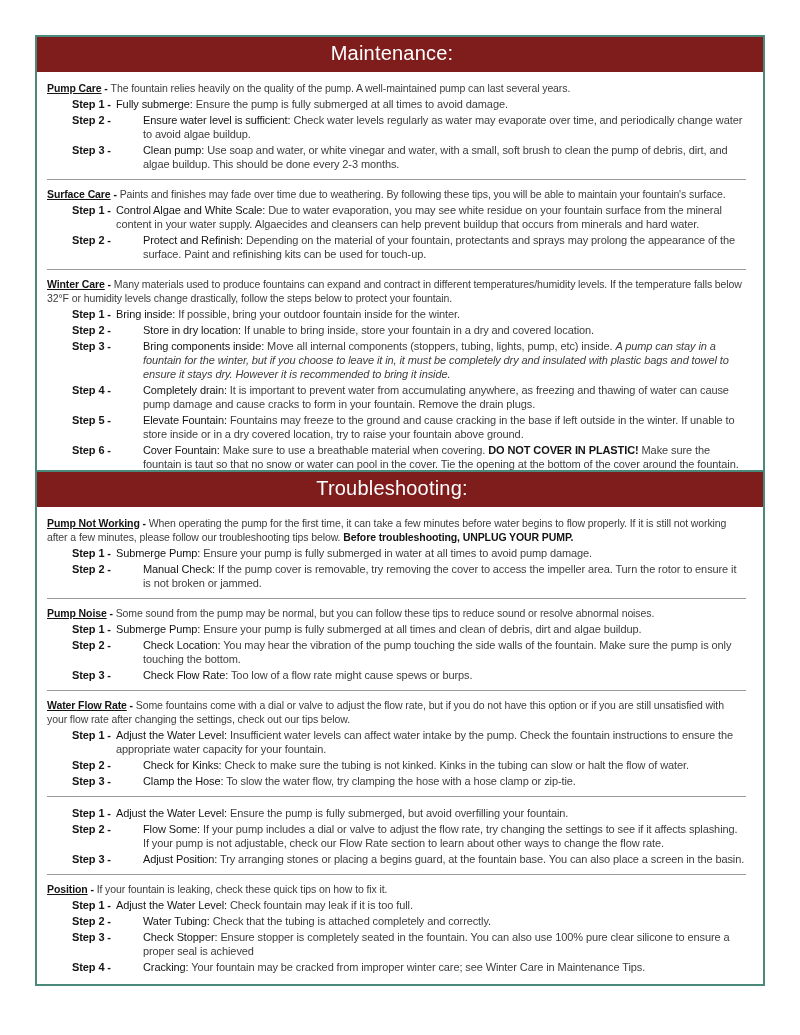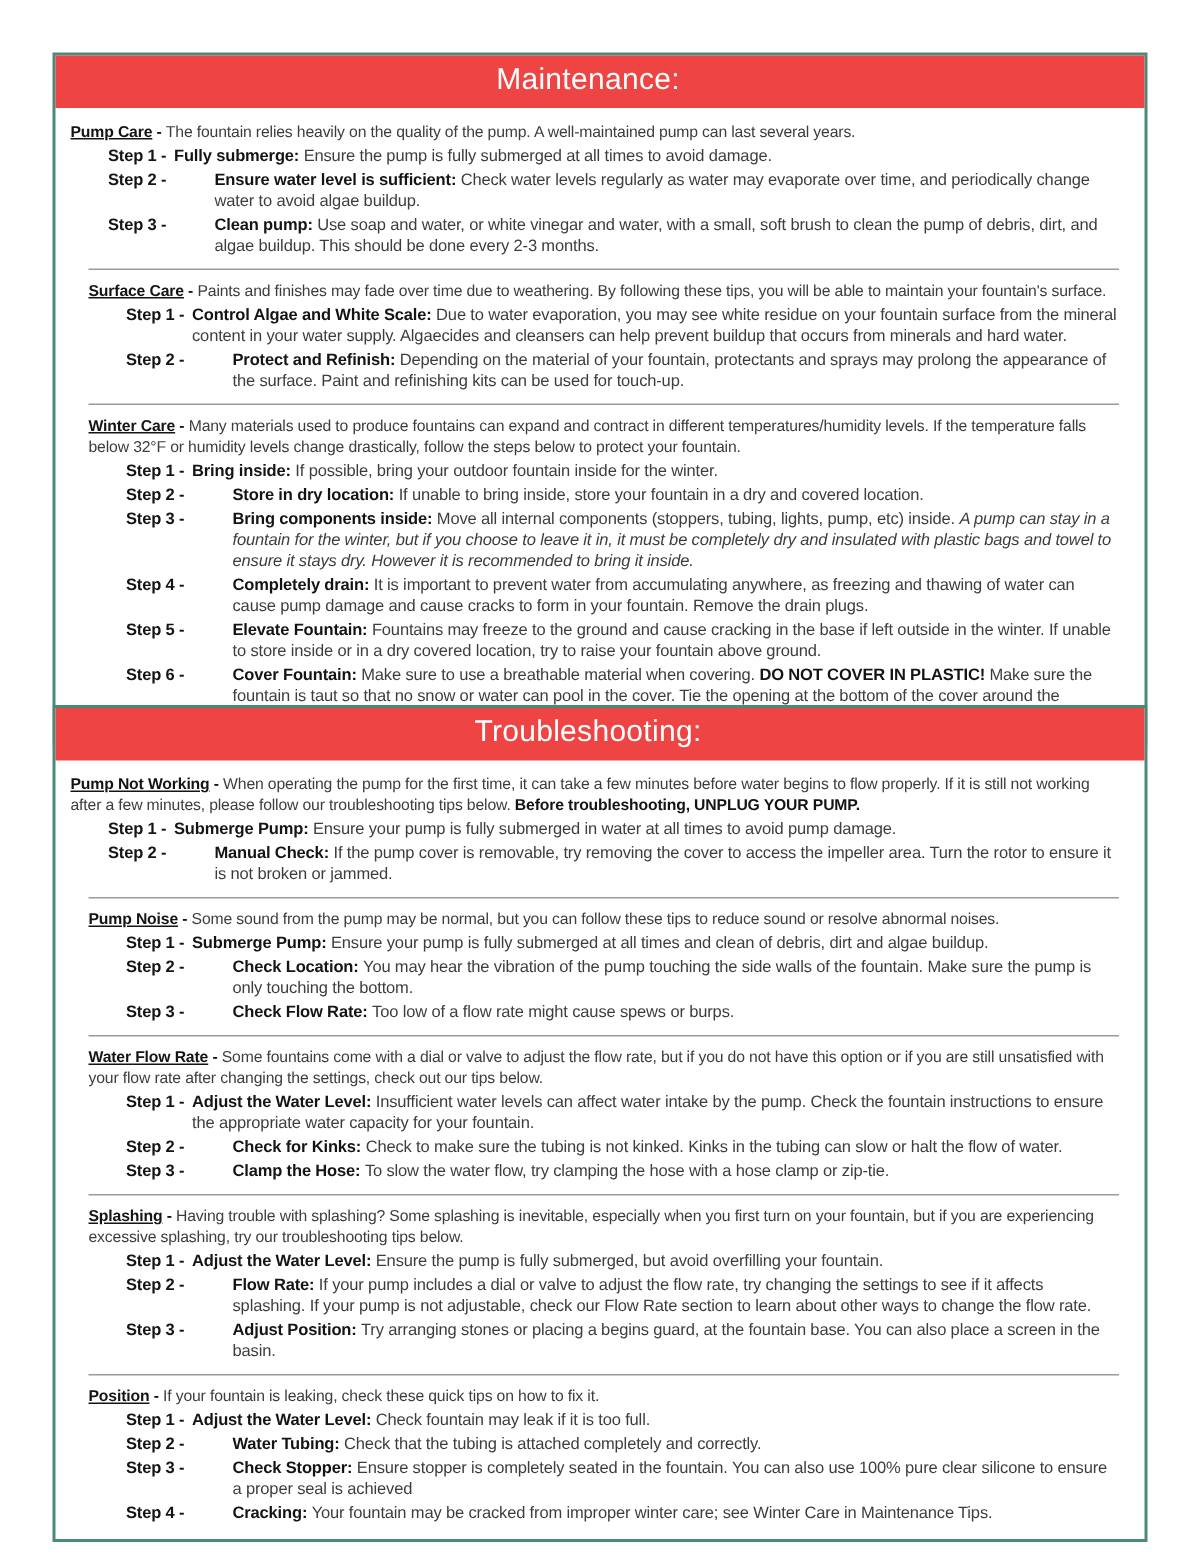--- a/index.html
+++ b/index.html
@@ -15,36 +15,35 @@
     position: absolute;
     left: 35px;
     width: 726px;
     background: #ffffff;
     border: 2px solid #4a8a7a;
   }
   .box-maintenance { top: 35px; }
   .box-troubleshooting { top: 470px; }
 
   .box-header {
-    background: #ef4444;
+    background: #7f1d1d;
     color: #ffffff;
     text-align: center;
     font-size: 20px;
     font-weight: 400;
     letter-spacing: 0.2px;
     padding: 5px 16px 7px 0;
   }
 
   .box-body { padding: 9px 17px 10px 10px; }
 
   .topic + .topic {
     border-top: 1px solid #9a9a9a;
     margin-top: 8px;
     padding-top: 7px;
-    margin-left: 12px;
   }
 
   .topic-intro {
     margin: 0;
     font-size: 10.5px;
     letter-spacing: -0.1px;
     line-height: 14px;
     color: #3d3d3d;
   }
   .topic-heading {
@@ -64,21 +63,21 @@
     color: #3d3d3d;
   }
   .step + .step { margin-top: 2px; gap: 27px; }
   .step-num {
     flex: 0 0 44px;
     font-weight: bold;
     color: #141414;
     white-space: nowrap;
   }
   .step-text { flex: 1; }
-  .step-label { font-weight: bold; color: #141414; }
+  .step-label { font-weight: normal; color: #141414; }
   .step-text b, .topic-intro b { font-weight: bold; color: #141414; }
   .step-text i { font-style: italic; }
 </style>
 </head>
 <body>
 
 <div class="page">
 
   <div class="box box-maintenance">
     <div class="box-header">Maintenance:</div>
@@ -189,29 +188,28 @@
               <span class="step-num">Step 2 -</span>
               <span class="step-text"><span class="step-label">Check for Kinks: </span><span>Check to make sure the tubing is not kinked. Kinks in the tubing can slow or halt the flow of water.</span></span>
             </div>
             <div class="step">
               <span class="step-num">Step 3 -</span>
               <span class="step-text"><span class="step-label">Clamp the Hose: </span><span>To slow the water flow, try clamping the hose with a hose clamp or zip-tie.</span></span>
             </div>
           </div>
         </div>
         <div class="topic">
-          <p class="topic-intro"><span class="topic-heading">Splashing</span><span class="topic-dash"> - </span><span>Having trouble with splashing? Some splashing is inevitable, especially when you first turn on your fountain, but if you are experiencing excessive splashing, try our troubleshooting tips below.</span></p>
           <div class="steps">
             <div class="step">
               <span class="step-num">Step 1 -</span>
               <span class="step-text"><span class="step-label">Adjust the Water Level: </span><span>Ensure the pump is fully submerged, but avoid overfilling your fountain.</span></span>
             </div>
             <div class="step">
               <span class="step-num">Step 2 -</span>
-              <span class="step-text"><span class="step-label">Flow Rate: </span><span>If your pump includes a dial or valve to adjust the flow rate, try changing the settings to see if it affects splashing. If your pump is not adjustable, check our Flow Rate section to learn about other ways to change the flow rate.</span></span>
+              <span class="step-text"><span class="step-label">Flow Some: </span><span>If your pump includes a dial or valve to adjust the flow rate, try changing the settings to see if it affects splashing. If your pump is not adjustable, check our Flow Rate section to learn about other ways to change the flow rate.</span></span>
             </div>
             <div class="step">
               <span class="step-num">Step 3 -</span>
               <span class="step-text"><span class="step-label">Adjust Position: </span><span>Try arranging stones or placing a begins guard, at the fountain base. You can also place a screen in the basin.</span></span>
             </div>
           </div>
         </div>
         <div class="topic">
           <p class="topic-intro"><span class="topic-heading">Position</span><span class="topic-dash"> - </span><span>If your fountain is leaking, check these quick tips on how to fix it.</span></p>
           <div class="steps">

